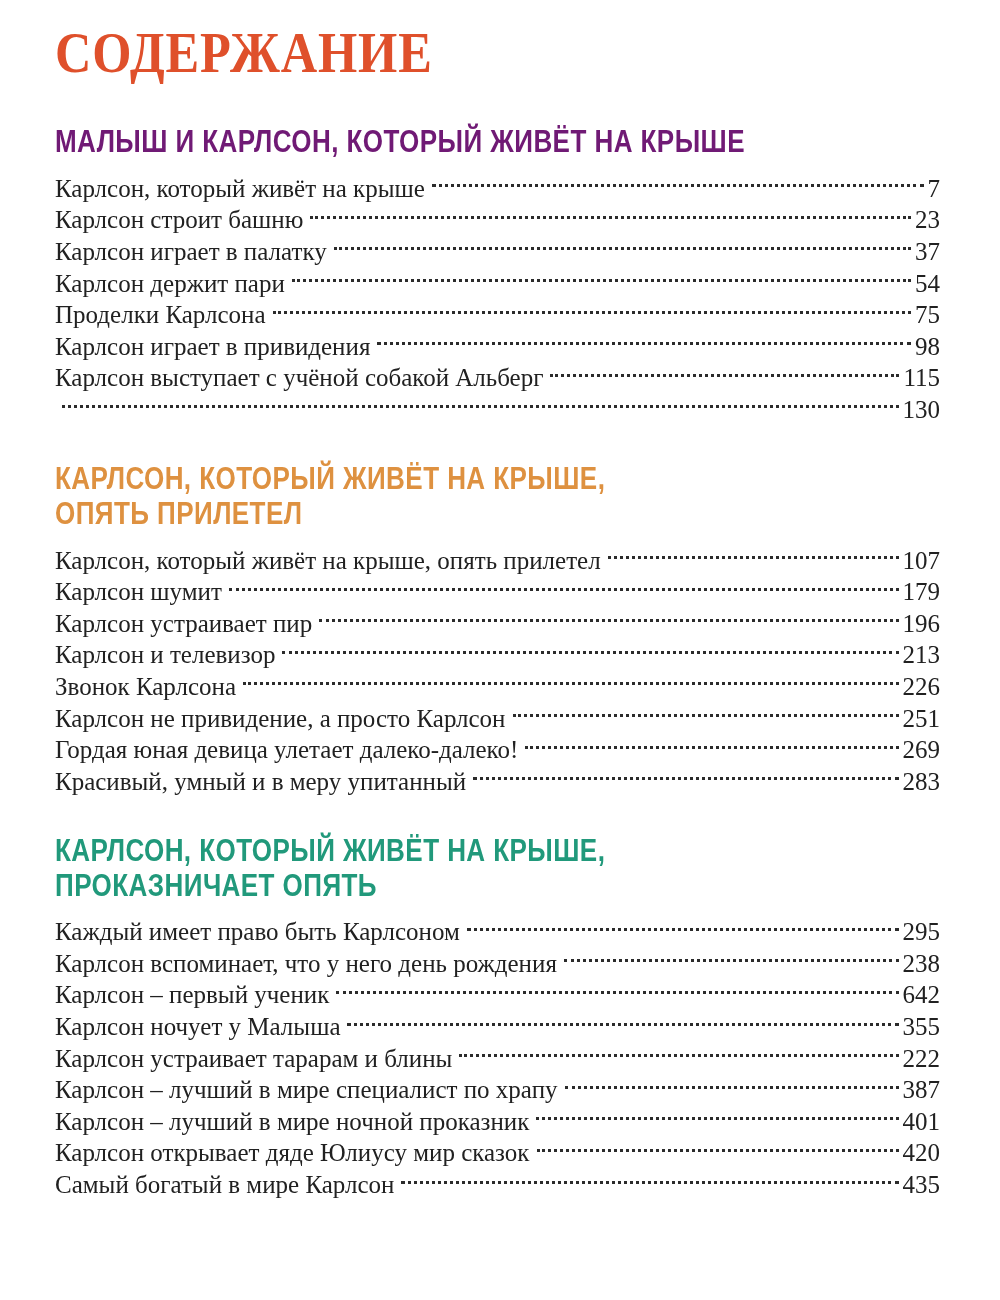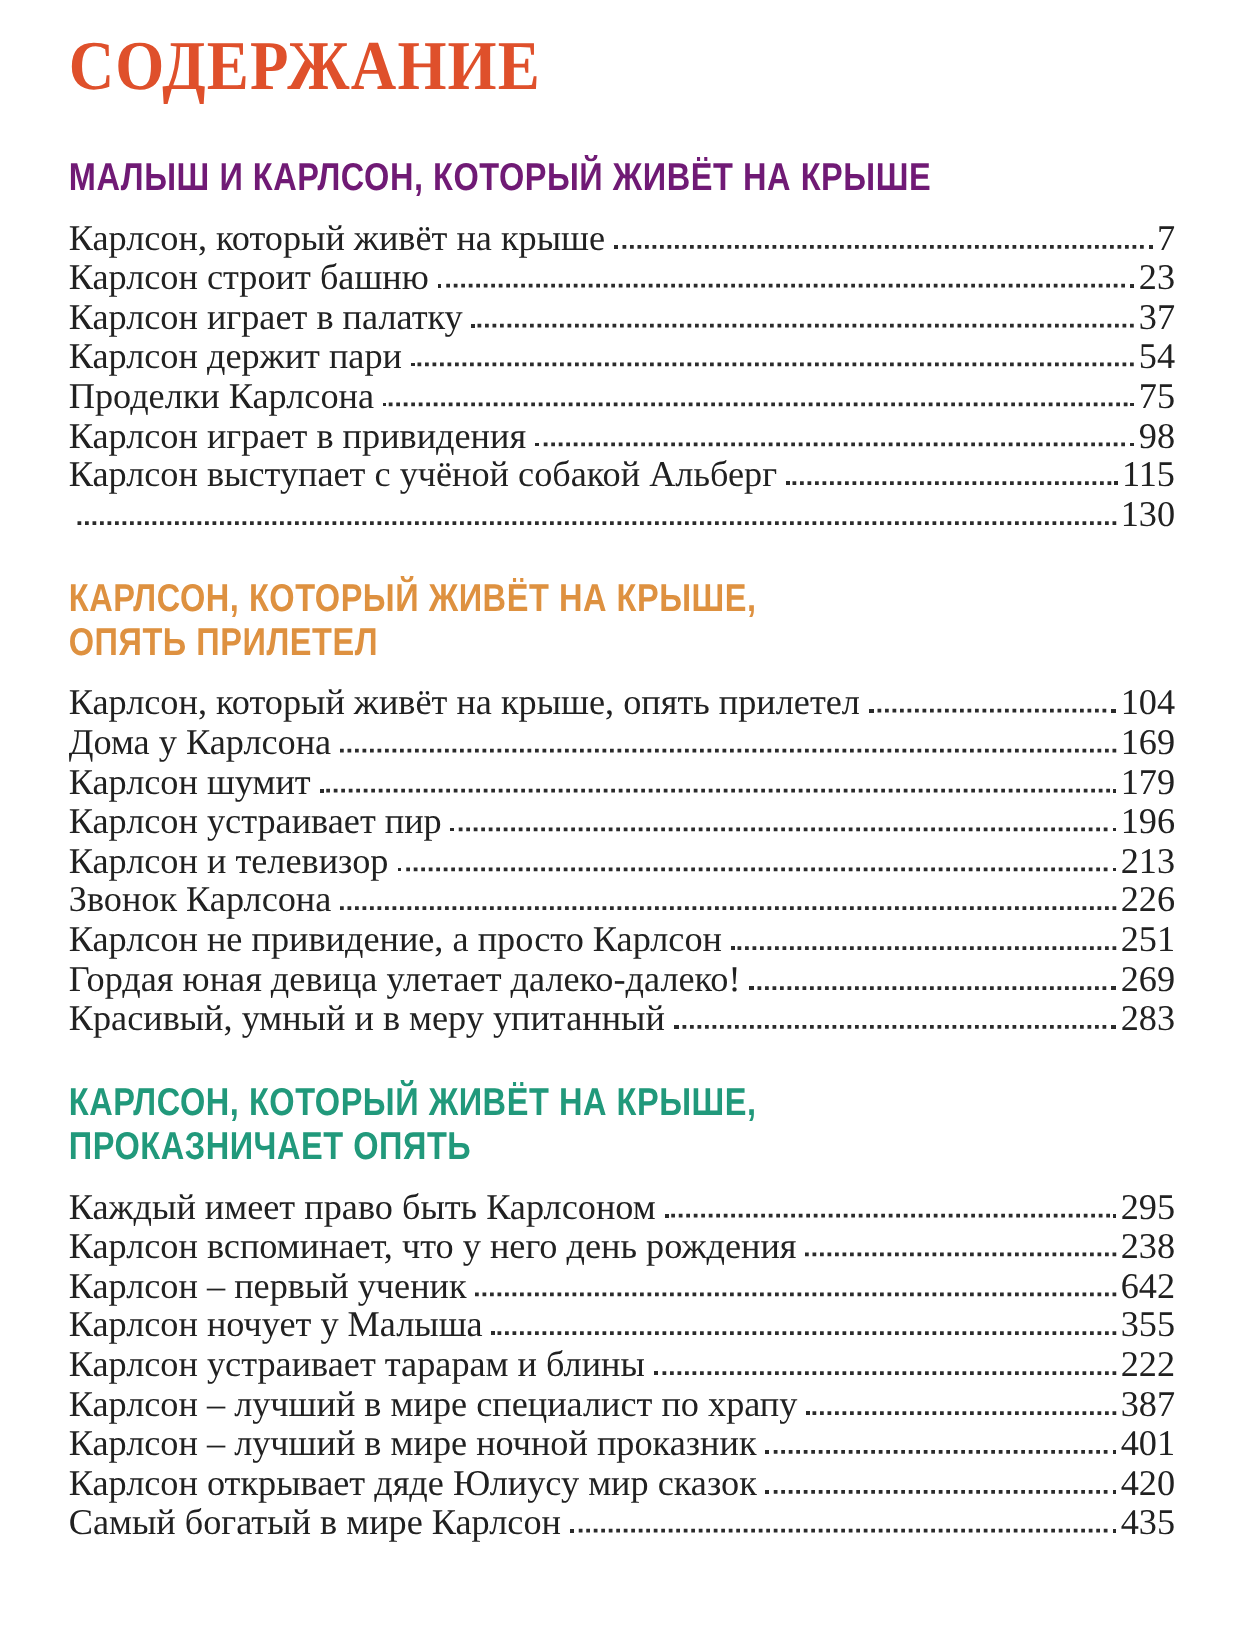--- a/index.html
+++ b/index.html
@@ -48,23 +48,23 @@
     display: inline-block;
     transform: scaleX(0.84);
     transform-origin: 0 50%;
     white-space: nowrap;
   }
   .entry-list {
     margin-top: 12px;
   }
   .entry {
     display: flex;
-    align-items: flex-end;
+    align-items: center;
     height: 31.6px;
-    font-size: 29px;
+    font-size: 25px;
     line-height: 28px;
   }
   .entry-title {
     flex: 0 0 auto;
     white-space: nowrap;
   }
   .leader {
     flex: 1 1 auto;
     min-width: 18px;
     border-bottom: 3px dotted #2b2b2b;
@@ -129,26 +129,21 @@
       </section>
       <section class="toc-section">
         <h2 class="section-heading" style="color: rgb(222, 145, 64);">
           <div class="heading-line"><span>КАРЛСОН, КОТОРЫЙ ЖИВЁТ НА КРЫШЕ,</span></div>
           <div class="heading-line"><span>ОПЯТЬ ПРИЛЕТЕЛ</span></div>
         </h2>
         <div class="entry-list">
           <div class="entry">
             <span class="entry-title">Карлсон, который живёт на крыше, опять прилетел</span>
             <span class="leader"></span>
-            <span class="entry-page">104</span>
-          </div>
-          <div class="entry">
-            <span class="entry-title">Дома у Карлсона</span>
-            <span class="leader"></span>
-            <span class="entry-page">169</span>
+            <span class="entry-page">107</span>
           </div>
           <div class="entry">
             <span class="entry-title">Карлсон шумит</span>
             <span class="leader"></span>
             <span class="entry-page">179</span>
           </div>
           <div class="entry">
             <span class="entry-title">Карлсон устраивает пир</span>
             <span class="leader"></span>
             <span class="entry-page">196</span>

